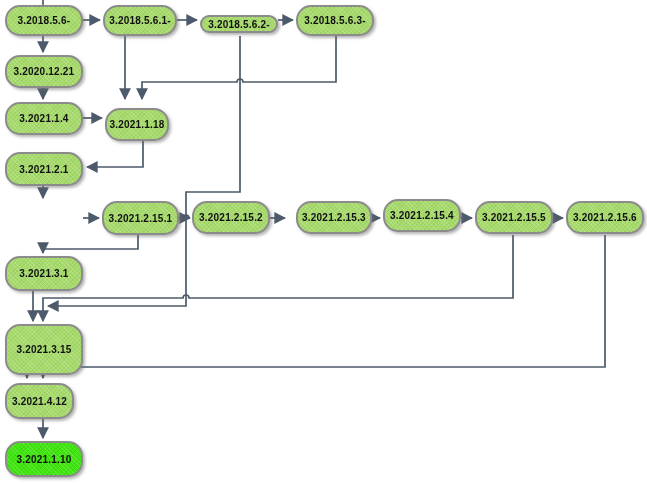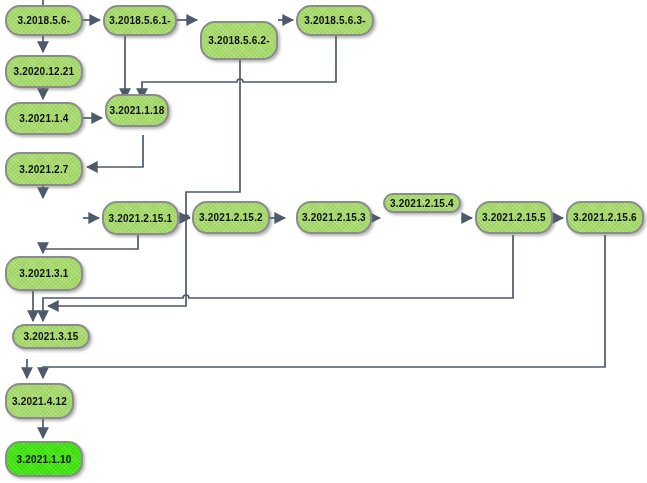--- a/index.html
+++ b/index.html
@@ -72,65 +72,65 @@
     <path class="edge" d="M605,235 L605,367 L43,367 L43,378" marker-end="url(#arr)"></path>
     <path class="edge" d="M43,417 L43,438" marker-end="url(#arr)"></path>
   </svg>
 
   <div class="node" style="left:5px;top:5px;width:78px;height:31px">
       <span>3.2018.5.6-</span>
     </div>
   <div class="node" style="left:103px;top:5px;width:74px;height:31px">
       <span>3.2018.5.6.1-</span>
     </div>
-  <div class="node" style="left:200px;top:21px;width:78px;height:39px">
+  <div class="node" style="left:200px;top:15px;width:78px;height:18px">
       <span>3.2018.5.6.2-</span>
     </div>
   <div class="node" style="left:296px;top:5px;width:78px;height:31px">
       <span>3.2018.5.6.3-</span>
     </div>
 
   <div class="node" style="left:5px;top:55px;width:78px;height:33px">
       <span>3.2020.12.21</span>
     </div>
 
   <div class="node" style="left:5px;top:102px;width:78px;height:33px">
       <span>3.2021.1.4</span>
     </div>
-  <div class="node" style="left:105px;top:94px;width:64px;height:33px">
+  <div class="node" style="left:105px;top:108px;width:64px;height:33px">
       <span>3.2021.1.18</span>
     </div>
 
   <div class="node" style="left:5px;top:152px;width:78px;height:34px">
-      <span>3.2021.2.7</span>
+      <span>3.2021.2.1</span>
     </div>
 
   <div class="node" style="left:102px;top:201px;width:77px;height:34px">
       <span>3.2021.2.15.1</span>
     </div>
   <div class="node" style="left:192px;top:201px;width:78px;height:33px">
       <span>3.2021.2.15.2</span>
     </div>
   <div class="node" style="left:296px;top:201px;width:76px;height:33px">
       <span>3.2021.2.15.3</span>
     </div>
-  <div class="node" style="left:383px;top:193px;width:78px;height:20px">
+  <div class="node" style="left:383px;top:199px;width:78px;height:33px">
       <span>3.2021.2.15.4</span>
     </div>
   <div class="node" style="left:475px;top:201px;width:78px;height:33px">
       <span>3.2021.2.15.5</span>
     </div>
   <div class="node" style="left:566px;top:201px;width:78px;height:33px">
       <span>3.2021.2.15.6</span>
     </div>
 
   <div class="node" style="left:5px;top:256px;width:78px;height:35px">
       <span>3.2021.3.1</span>
     </div>
-  <div class="node" style="left:12px;top:324px;width:78px;height:25px">
+  <div class="node" style="left:5px;top:324px;width:78px;height:51px">
       <span>3.2021.3.15</span>
     </div>
   <div class="node" style="left:5px;top:383px;width:69px;height:36px">
       <span>3.2021.4.12</span>
     </div>
   <div class="node highlight" style="left:5px;top:441px;width:78px;height:36px">
       <span>3.2021.1.10</span>
     </div>
 
 </div>

